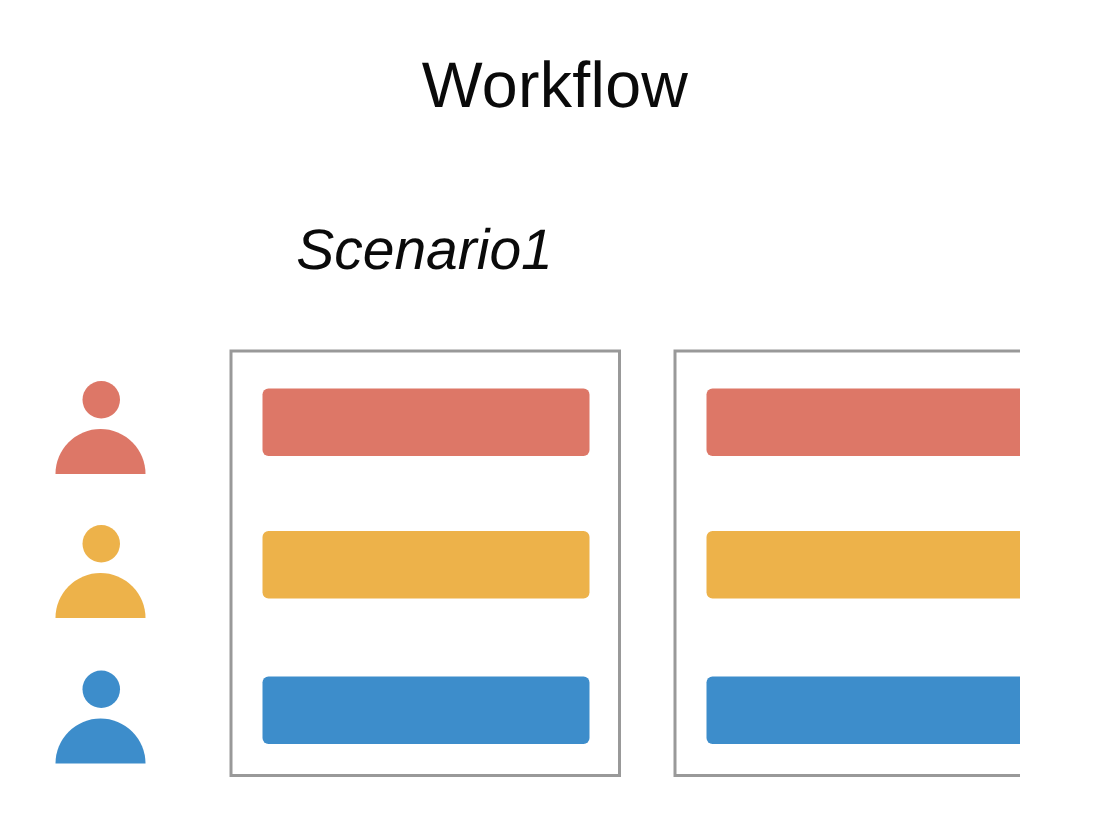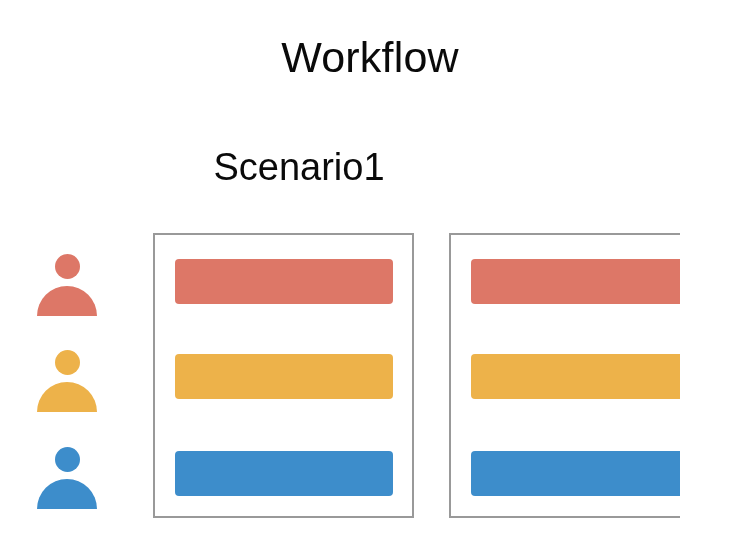--- a/index.html
+++ b/index.html
@@ -37,21 +37,21 @@
   .col-label {
     position: absolute;
     top: 146px;
     font-size: 38px;
     font-weight: 400;
     color: #0a0a0a;
     text-align: center;
     line-height: 1.15;
     white-space: nowrap;
   }
-  .col-label.c0 { left: 168px; width: 262px; }
+  .col-label.c0 { left: 152px; width: 262px; font-style: italic; }
   .col-label.c1 { left: 448px; width: 258px; }
 
   
   .actors {
     position: absolute;
     left: 0;
     top: 0;
     width: 740px;
     height: 543px;
   }

